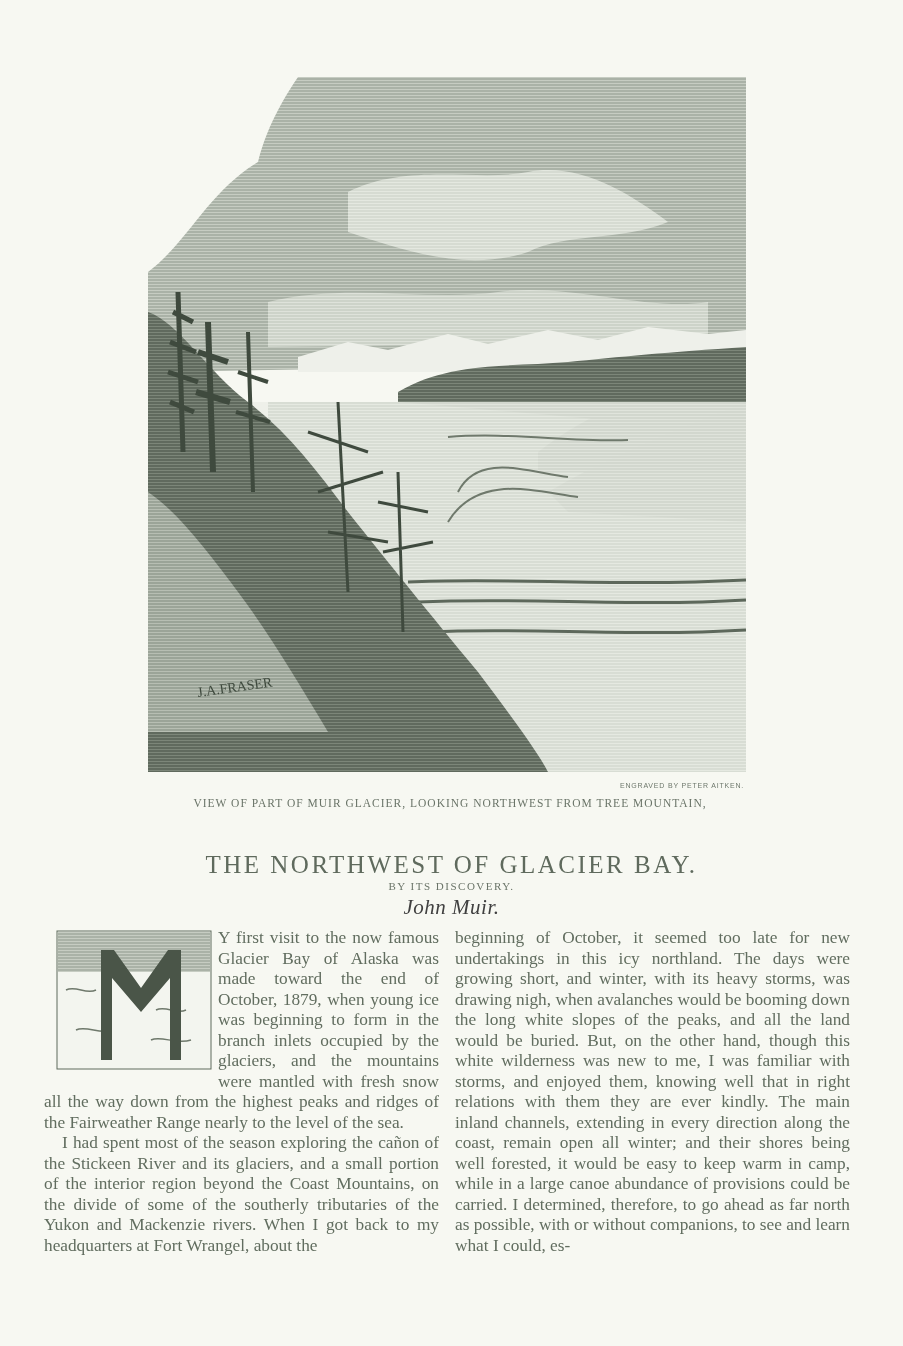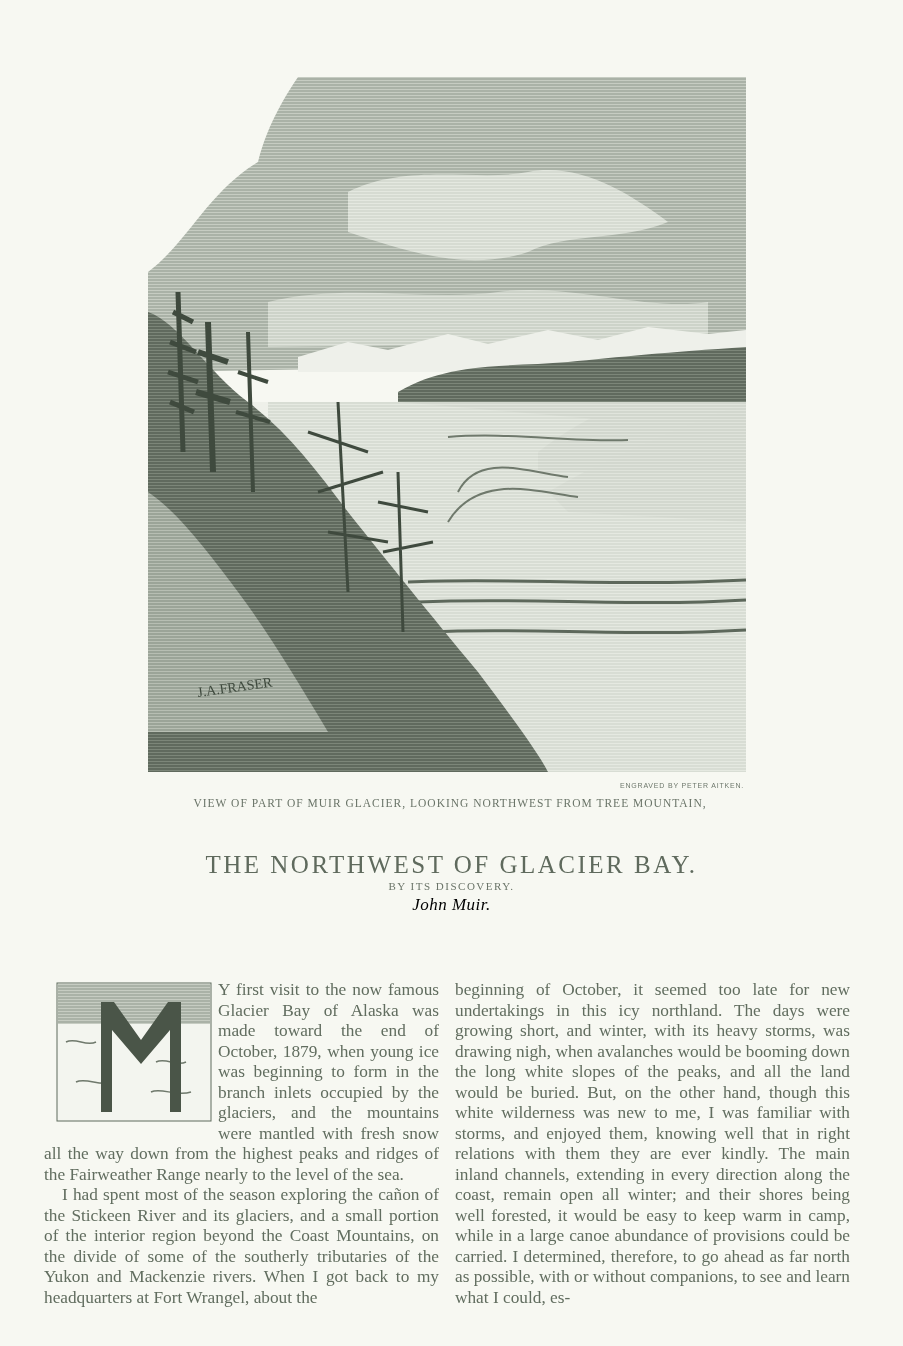--- a/index.html
+++ b/index.html
@@ -26,24 +26,24 @@
   .title {
     position: absolute; left: 0; top: 851px; width: 903px; text-align: center;
     font-size: 25px; letter-spacing: 2.5px; color: #5f6a5d; font-weight: normal;
   }
   .byline {
     position: absolute; left: 0; top: 880px; width: 903px; text-align: center;
     font-size: 11px; letter-spacing: 1.5px; color: #6a7468;
   }
   .author {
     position: absolute; left: 0; top: 895px; width: 903px; text-align: center;
-    font-size: 17px; font-style: italic; color: #000000; letter-spacing: 0.5px;
+    font-size: 21px; font-style: italic; color: #404040; letter-spacing: 0.5px;
   }
   .col {
-    position: absolute; top: 980px; width: 395px;
+    position: absolute; top: 928px; width: 395px;
     font-size: 17.3px; line-height: 20.5px; text-align: justify;
     color: #616d5f;
   }
   .col-left { left: 44px; }
   .col-right { left: 455px; }
   .col p { margin: 0; }
   .indent { text-indent: 18px; }
   .dropcap {
     float: left; width: 156px; height: 140px; margin: 2px 6px 2px 12px;
     position: relative;

